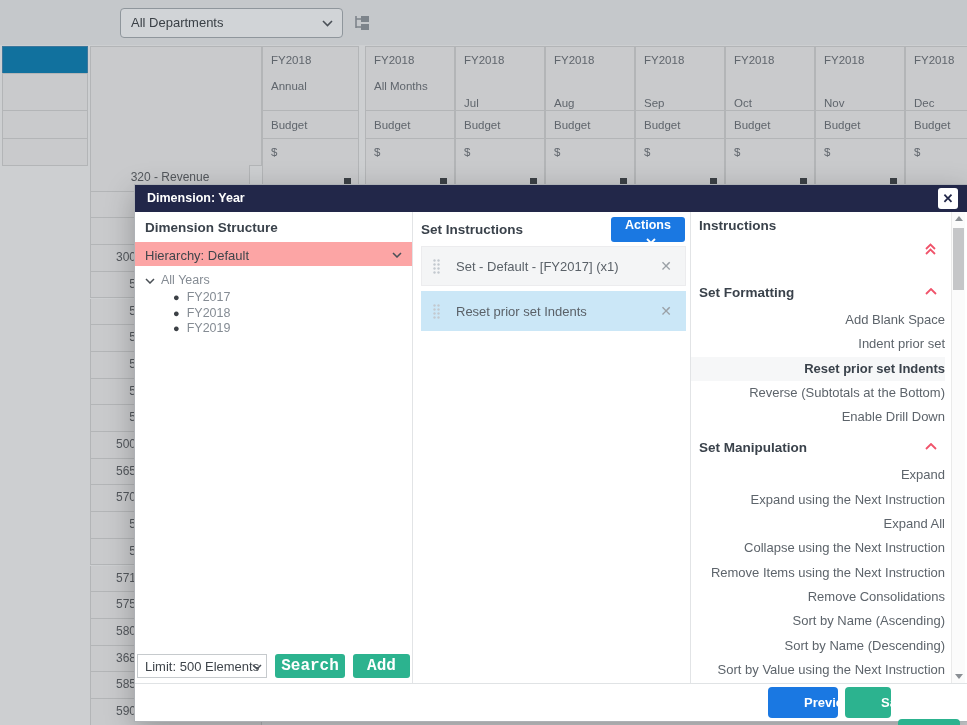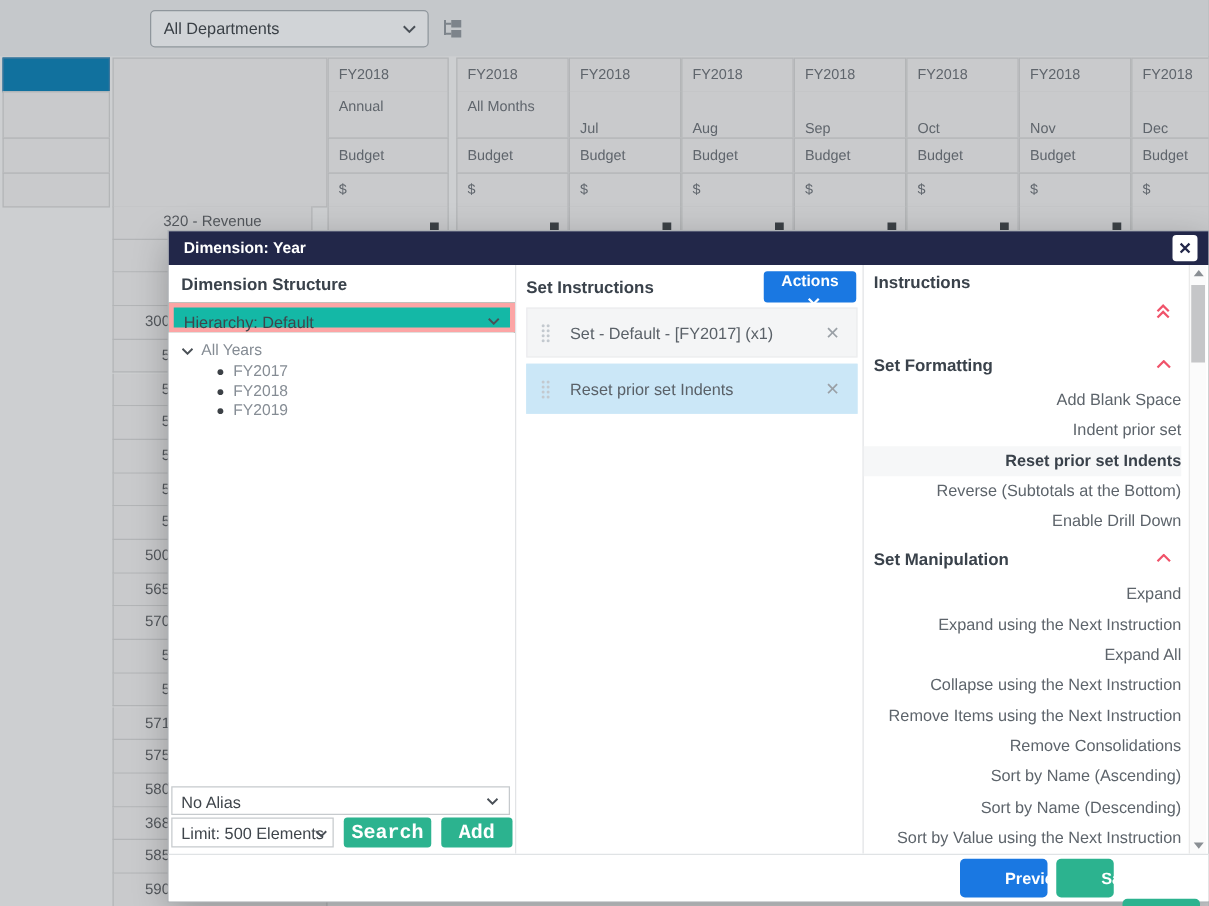--- a/index.html
+++ b/index.html
@@ -47,21 +47,21 @@
          box-shadow:0 0 0 1px #aeb1b5,0 8px 28px rgba(0,0,0,.28);}
   .m-header{position:absolute;left:0;top:0;right:0;height:27px;background:var(--modal-header-bg);}
   .m-title{position:absolute;left:12px;top:0;line-height:27px;color:#fff;font-size:12.5px;font-weight:600;}
   .m-close{position:absolute;right:9px;top:3px;width:20px;height:21px;background:#fff;border:none;border-radius:3px;
            color:var(--modal-header-bg);font-size:13px;font-weight:bold;line-height:21px;text-align:center;padding:0;cursor:pointer;}
   .m-body{position:absolute;left:0;top:27px;right:0;height:471px;}
   .panel-title{font-size:13.5px;font-weight:bold;color:#3a424b;}
 
   .m-left{position:absolute;left:0;top:0;bottom:0;width:278px;border-right:1px solid #e2e4e6;box-sizing:border-box;}
   .m-left .panel-title{position:absolute;left:10px;top:8px;}
-  .h-select{position:absolute;left:0;right:0;top:30px;height:24px;background:#14b8a6;border:4px solid #fca5a5;box-sizing:border-box;cursor:pointer;text-align:right;}
+  .h-select{position:absolute;left:0;right:0;top:30px;height:24px;background:#fca5a5;border:2px solid #fca5a5;box-sizing:border-box;cursor:pointer;text-align:right;}
   .h-select .val{position:absolute;left:8px;top:4px;font-size:13px;color:#3f454b;}
   .sel-chev{position:absolute;right:8px;top:8px;color:#4a5057;}
   .tree{position:absolute;left:0;right:1px;top:54px;bottom:57px;background:#fff;overflow:hidden;padding:7px 0 0 10px;box-sizing:border-box;}
   .tree-root{font-size:12.5px;color:#858c94;height:17px;cursor:pointer;}
   .tree-root .chev{color:#4a5056;margin-right:6px;}
   .tree-item{padding-left:28px;font-size:12.5px;color:#858c94;height:15.5px;line-height:15.5px;cursor:pointer;}
   .tree-item .bullet{color:#3c4146;margin-right:7px;font-size:11px;}
   .alias-select{position:absolute;left:2px;right:4px;bottom:31px;height:23px;background:#fff;border:1px solid #c6cacd;box-sizing:border-box;cursor:pointer;}
   .alias-select .val,.limit-select .val{position:absolute;left:7px;top:4px;font-size:13px;color:#3f454b;white-space:nowrap;}
   .limit-select{position:absolute;left:2px;bottom:5px;width:130px;height:24px;background:#fff;border:1px solid #c6cacd;box-sizing:border-box;overflow:hidden;cursor:pointer;}
@@ -304,28 +304,20 @@
               <svg width="10" height="6" viewBox="0 0 10 6">
                   <polyline points="1,1 5,5 9,1" fill="none" stroke="currentColor" stroke-width="1.5"></polyline>
                 </svg>
             </span><span>All Years</span>
           </div>
           <div id="tree-items">
               <div class="tree-item"><span class="bullet">●</span><span>FY2017</span></div>
               <div class="tree-item"><span class="bullet">●</span><span>FY2018</span></div>
               <div class="tree-item"><span class="bullet">●</span><span>FY2019</span></div>
             </div>
-        </div>
-        <div class="alias-select">
-          <span class="val">No Alias</span>
-          <span class="sel-chev">
-            <svg width="10" height="6" viewBox="0 0 10 6">
-                <polyline points="1,1 5,5 9,1" fill="none" stroke="currentColor" stroke-width="1.5"></polyline>
-              </svg>
-          </span>
         </div>
         <div class="limit-select">
           <span class="val">Limit: 500 Elements</span>
           <span class="sel-chev" style="right:4px;top:9px;">
             <svg width="10" height="6" viewBox="0 0 10 6">
                 <polyline points="1,1 5,5 9,1" fill="none" stroke="currentColor" stroke-width="1.5"></polyline>
               </svg>
           </span>
         </div>
         <button class="btn-teal search-btn">Search</button>

